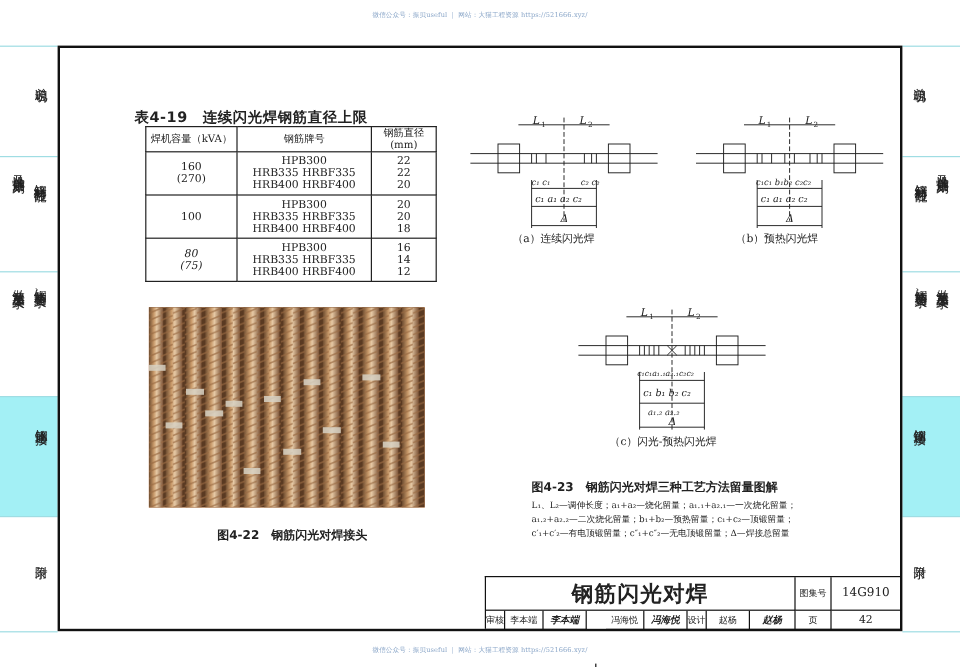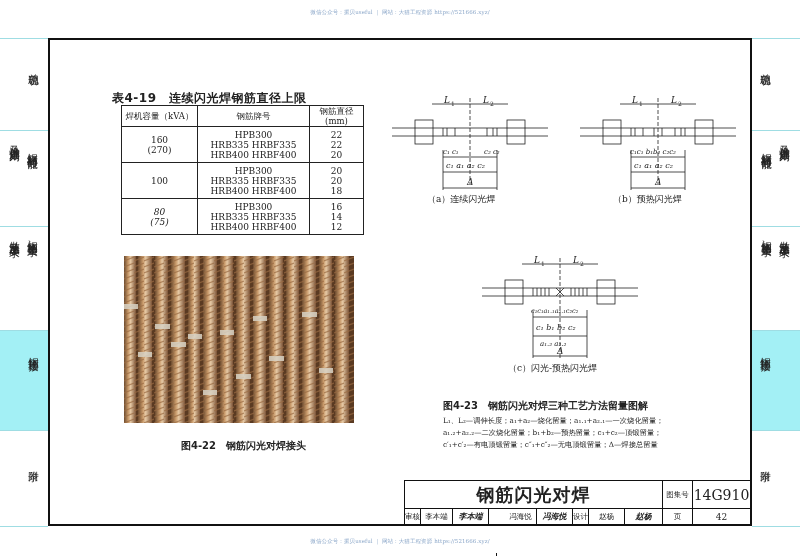--- a/index.html
+++ b/index.html
@@ -308,21 +308,21 @@
 <div class="fig-caption" style="left:443px;top:399px;">图4-23　钢筋闪光对焊三种工艺方法留量图解</div>
 <div class="legend">
   <div>L₁、L₂—调伸长度；a₁+a₂—烧化留量；a₁.₁+a₂.₁—一次烧化留量；</div>
   <div>a₁.₂+a₂.₂—二次烧化留量；b₁+b₂—预热留量；c₁+c₂—顶锻留量；</div>
   <div>c′₁+c′₂—有电顶锻留量；c″₁+c″₂—无电顶锻留量；Δ—焊接总留量</div>
 </div>
 
 <div class="title-block">
   <div class="tb-main">钢筋闪光对焊</div>
   <div class="tb-cell" style="left:258px;top:0;width:30px;height:28px;">图集号</div>
-  <div class="tb-cell" style="left:288px;top:0;width:58px;height:28px;font-size:14px;">14G910</div>
+  <div class="tb-cell" style="left:288px;top:0;width:58px;height:28px;font-size:10px;">14G910</div>
 
   <div class="tb-cell" style="left:0;top:28px;width:16px;height:16px;">审核</div>
   <div class="tb-cell" style="left:16px;top:28px;width:32px;height:16px;">李本端</div>
   <div class="tb-cell sig" style="left:48px;top:28px;width:36px;height:16px;">李本端</div>
   <div class="tb-cell" style="left:76px;top:28px;width:16px;height:16px;margin-top:44px;">校对</div>
   <div class="tb-cell" style="left:100px;top:28px;width:32px;height:16px;">冯海悦</div>
   <div class="tb-cell sig" style="left:132px;top:28px;width:36px;height:16px;">冯海悦</div>
   <div class="tb-cell" style="left:168px;top:28px;width:16px;height:16px;">设计</div>
   <div class="tb-cell" style="left:184px;top:28px;width:36px;height:16px;">赵杨</div>
   <div class="tb-cell sig" style="left:220px;top:28px;width:38px;height:16px;">赵杨</div>

